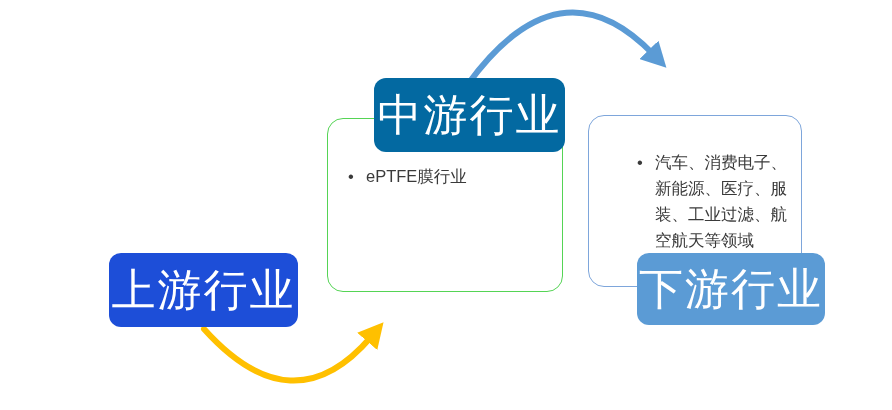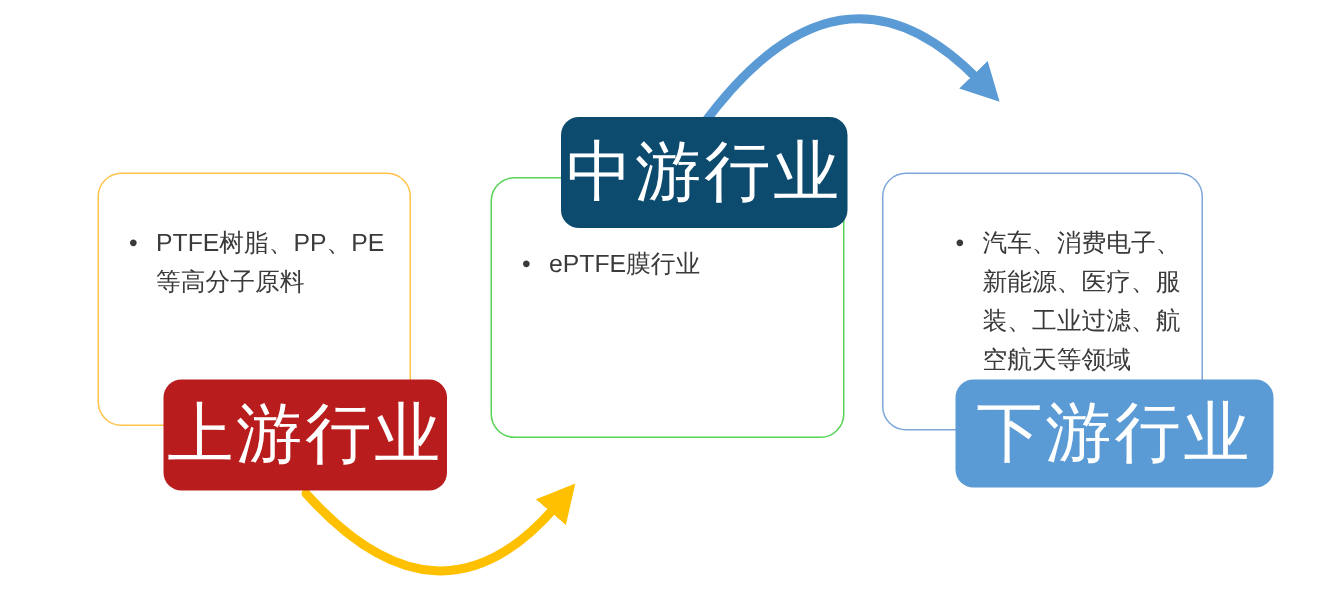--- a/index.html
+++ b/index.html
@@ -49,39 +49,34 @@
     font-size:44px;
     letter-spacing:2px;
     text-align:center;
     border-radius:12px;
     box-sizing:border-box;
     white-space:nowrap;
     z-index:3;
   }
   .tag-upstream  {left:109px; top:253px; width:189px; height:74px; line-height:74px; background:#FFC000;}
   .tag-midstream {left:374px; top:78px;  width:191px; height:74px; line-height:74px; background:#33CC33;}
-  .tag-downstream{left:637px; top:253px; width:212px; height:72px; line-height:72px; background:#5B9BD5;}
+  .tag-downstream{left:637px; top:253px; width:188px; height:72px; line-height:72px; background:#5B9BD5;}
 
   .arrows-layer{
     position:absolute;
     left:0;top:0;width:892px;height:410px;
     z-index:2;
     pointer-events:none;
   }
 </style>
 </head>
 <body>
 
 <div class="stage-canvas">
 
-  <div class="card card-upstream" style="border-color: rgb(255, 195, 74);">
-    <ul>
-      <li>PTFE树脂、PP、PE等高分子原料</li>
-    </ul>
-  </div>
 
   <div class="card card-midstream" style="border-color: rgb(85, 212, 85);">
     <ul>
       <li>ePTFE膜行业</li>
     </ul>
   </div>
 
   <div class="card card-downstream" style="border-color: rgb(126, 166, 219); padding-left: 28px;">
     <ul>
       <li>汽车、消费电子、新能源、医疗、服装、工业过滤、航空航天等领域</li>
@@ -94,19 +89,19 @@
         <path d="M0,0 L9.5,5 L0,10 z" fill="#FFC000"></path>
       </marker>
       <marker id="arrowhead-blue" viewBox="0 0 10 10" refX="2.2" refY="5" markerWidth="4.4" markerHeight="4.4" orient="auto-start-reverse">
         <path d="M0,0 L9.5,5 L0,10 z" fill="#5B9BD5"></path>
       </marker>
     </defs>
     <path d="M 204 329 Q 293 428 371 337" fill="none" stroke-width="6" stroke-linecap="round" marker-end="url(#arrowhead-yellow)" stroke="#FFC000"></path>
     <path d="M 468 84 Q 560 -42 653 54" fill="none" stroke-width="6" stroke-linecap="round" marker-end="url(#arrowhead-blue)" stroke="#5B9BD5"></path>
   </svg>
 
-  <div class="tag tag-upstream" style="background-color: #b91c1c;">上游行业</div>
+  <div class="tag tag-upstream" style="background-color: #1d4ed8;">上游行业</div>
 
-  <div class="tag tag-midstream" style="background-color: #0c4a6e;">中游行业</div>
+  <div class="tag tag-midstream" style="background-color: #0369a1;">中游行业</div>
 
   <div class="tag tag-downstream" style="background-color: rgb(91, 155, 213);">下游行业</div>
 
 </div>
 
 </body></html>

